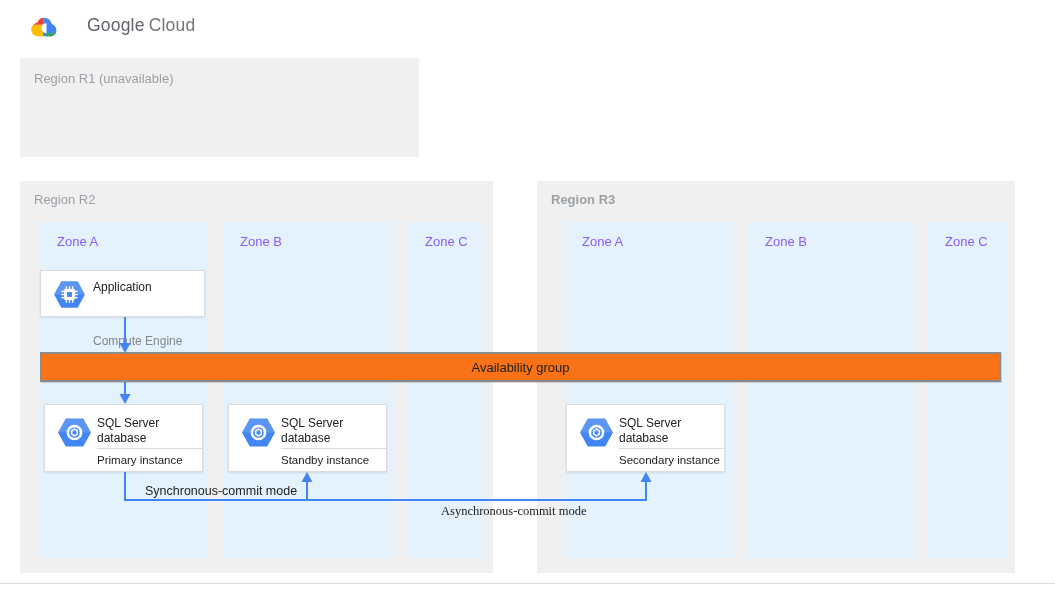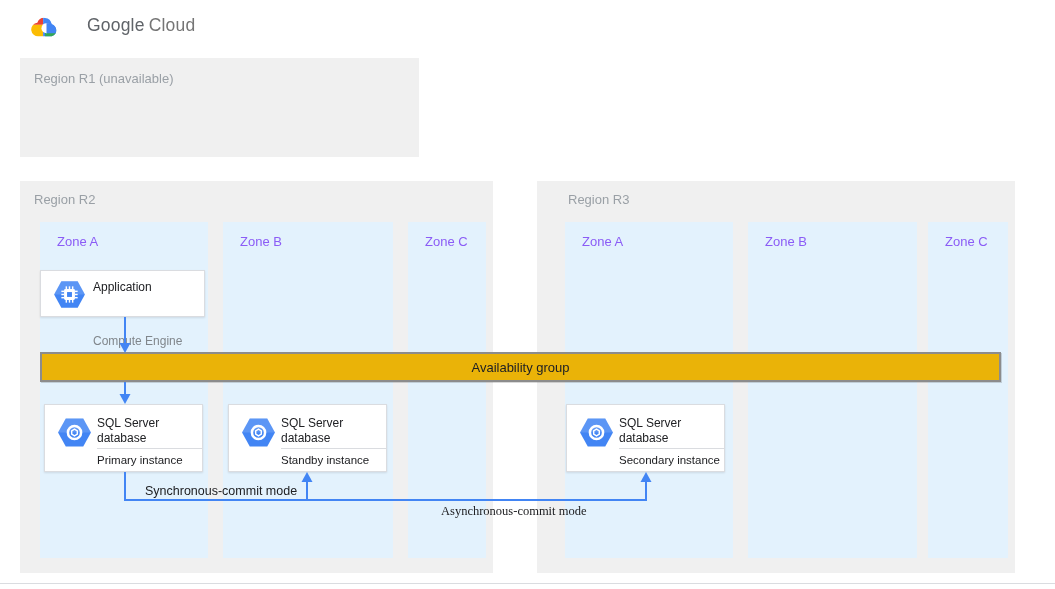--- a/index.html
+++ b/index.html
@@ -53,21 +53,21 @@
   #node-app .node-sub { top: 23px; margin-top: 40px; }
 
   #node-primary   { left: 44px;  top: 404px; width: 159px; height: 68px; }
   #node-standby   { left: 228px; top: 404px; width: 159px; height: 68px; }
   #node-secondary { left: 566px; top: 404px; width: 159px; height: 68px; }
   .sqlnode .hex { top: 12px; }
 
   
   #availability-bar {
     position: absolute; left: 40px; top: 352px; width: 961px; height: 30px;
-    background: #eab308; border: 2px solid #8c8c8c;
+    background: #f97316; border: 2px solid #8c8c8c;
     display: flex; align-items: center; justify-content: center;
     font-size: 13px; color: #202124;
     box-shadow: 1px 1px 0 rgba(0,0,0,.15);
   }
 
   
   #arrows { position: absolute; left: 0; top: 0; pointer-events: none; }
 
   .conn-label { position: absolute; font-size: 12.5px; color: #202124; white-space: nowrap; }
   #sync-label  { left: 145px; top: 484px; }
@@ -104,21 +104,21 @@
 
   <div class="region" id="region-r1">
     <div class="region-label" style="left:14px; top:13px;">Region R1 (unavailable)</div>
   </div>
 
   <div class="region" id="region-r2">
     <div class="region-label" style="left:14px; top:11px;">Region R2</div>
   </div>
 
   <div class="region" id="region-r3">
-    <div class="region-label" style="left:31px; top:11px;">Region R3</div>
+    <div class="region-label" style="left:14px; top:11px;font-weight:bold;">Region R3</div>
   </div>
 
   <div class="zone" id="zone-r2a">
     <div class="zone-label">Zone A</div>
   </div>
   <div class="zone" id="zone-r2b">
     <div class="zone-label">Zone B</div>
   </div>
   <div class="zone" id="zone-r2c">
     <div class="zone-label">Zone C</div>

